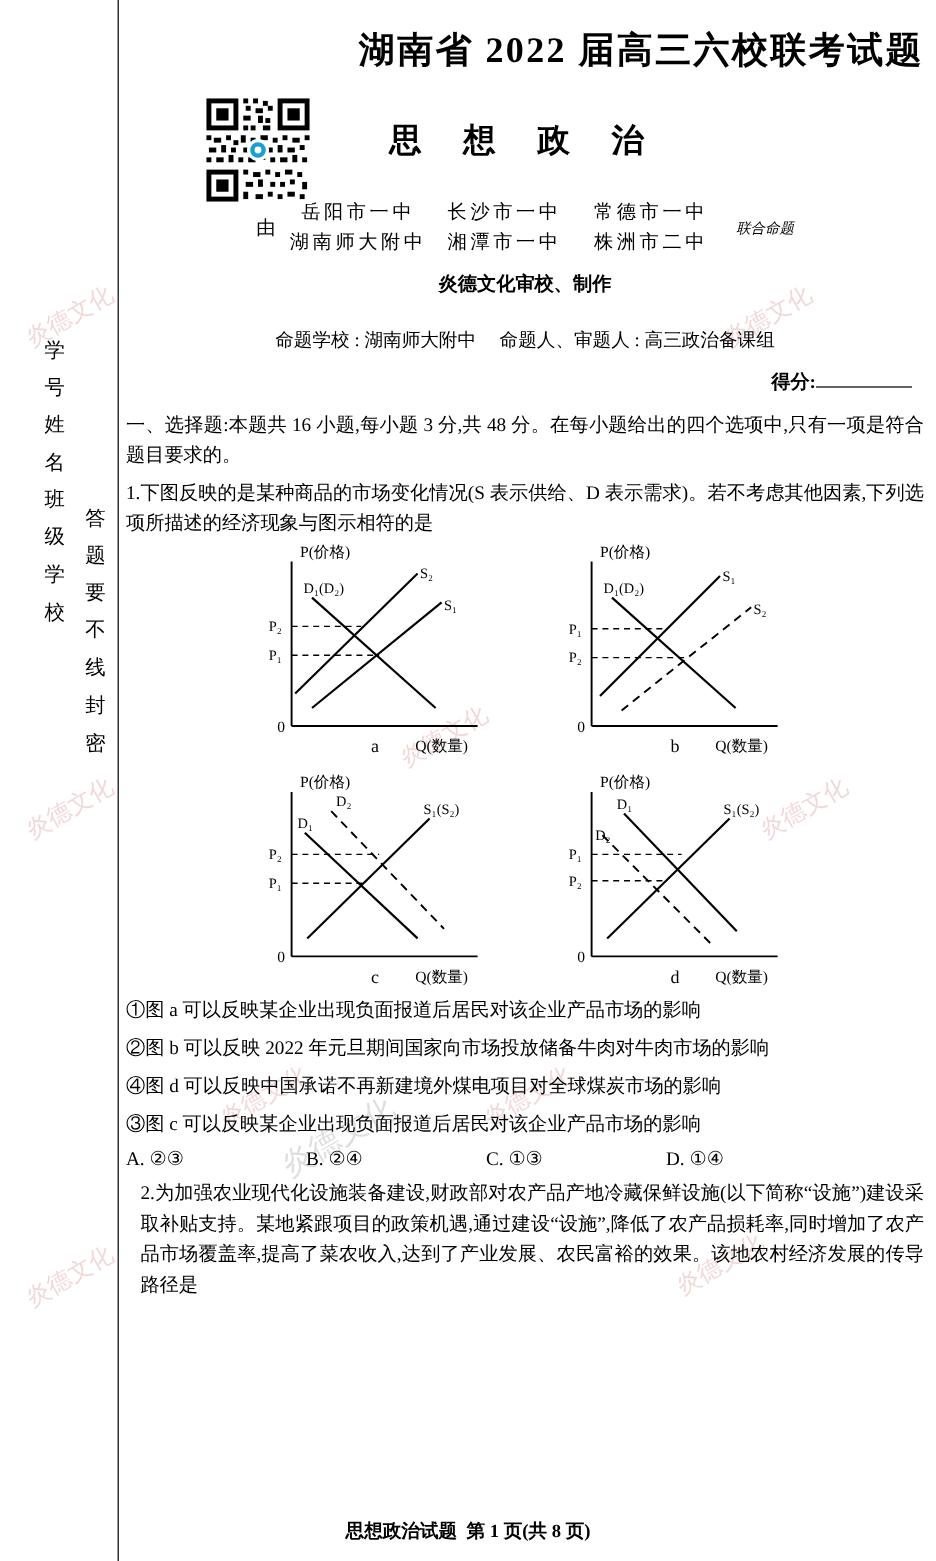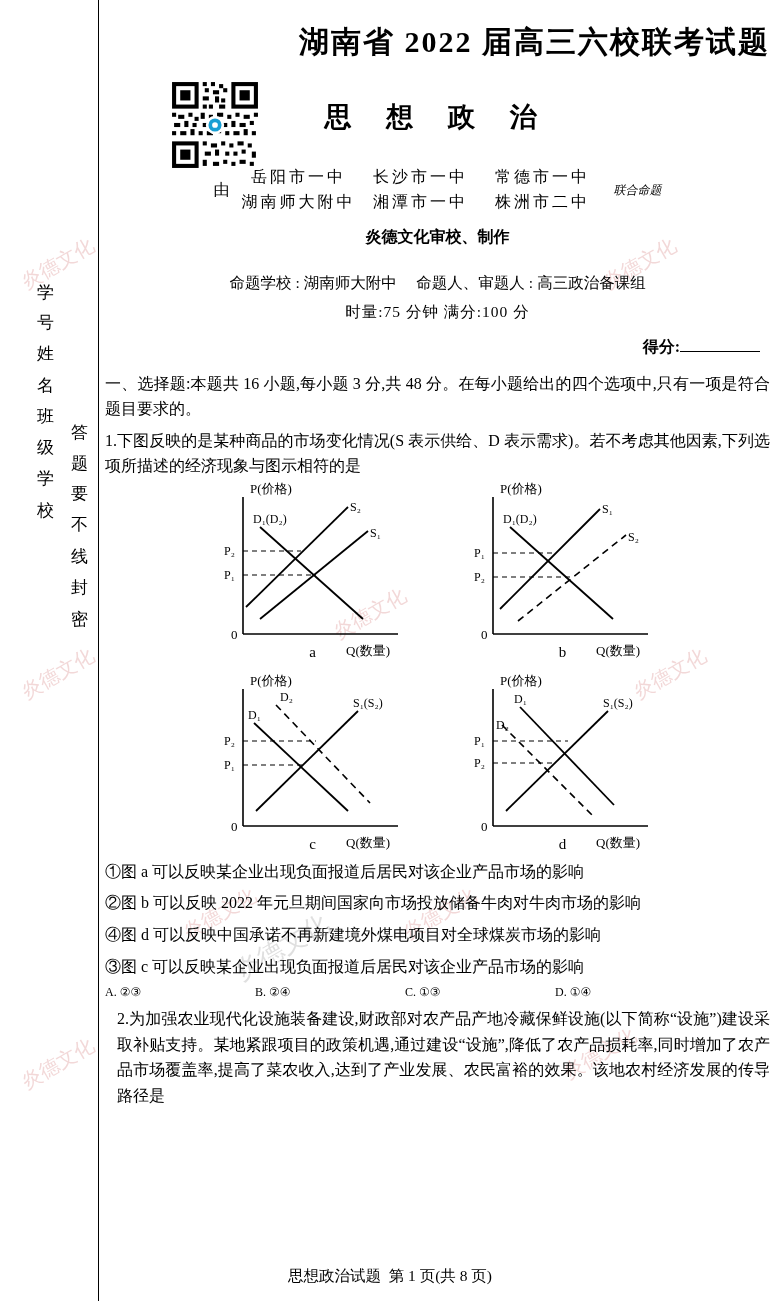--- a/index.html
+++ b/index.html
@@ -113,29 +113,29 @@
 
   
   .charts { margin-top:0; }
   .chart-row { display:flex; justify-content:center; gap:20px; }
   .chart-box { position:relative; width:230px; height:180px; }
   .chart-label {
     position:absolute; bottom:-2px; width:100%; text-align:center; font-size:15px;
   }
 
   .options-line {
-    display:flex; font-size:12px; margin-top:6px; padding-left:18px;
+    display:flex; font-size:16px; margin-top:6px; padding-left:18px;
   }
   .options-line span { width:150px; }
 
   .footer {
     position:absolute; left:0; bottom:14px; width:780px;
     text-align:center; font-size:15.5px;
   }
-  .footer b { font-weight:normal; }
+  .footer b { font-weight:bold; }
 
   
   .wm {
     position:absolute;
     color:#e8b9b9;
     opacity:.55;
     font-size:20px;
     font-family:"Liberation Serif", serif;
     transform:rotate(-30deg);
     white-space:nowrap;
@@ -276,21 +276,20 @@
       <div class="tail">联合命题</div>
     </div>
 
     <div class="review">炎德文化审校、制作</div>
 
     <div class="meta">
       <span>命题学校</span>:<span>湖南师大附中</span>
       &nbsp;&nbsp;<span>命题人、审题人</span>:<span>高三政治备课组</span>
     </div>
 
-    <div class="meta2">时量:75 分钟   满分:100 分</div>
 
     <div class="score">
       <span>得分:</span><span class="ul"></span>
     </div>
 
     <div class="sec-head">一、选择题:本题共 16 小题,每小题 3 分,共 48 分。在每小题给出的四个选项中,只有一项是符合题目要求的。</div>
 
     <div class="q">
       <span class="num">1.</span><span>下图反映的是某种商品的市场变化情况(S 表示供给、D 表示需求)。若不考虑其他因素,下列选项所描述的经济现象与图示相符的是</span>
     </div>

